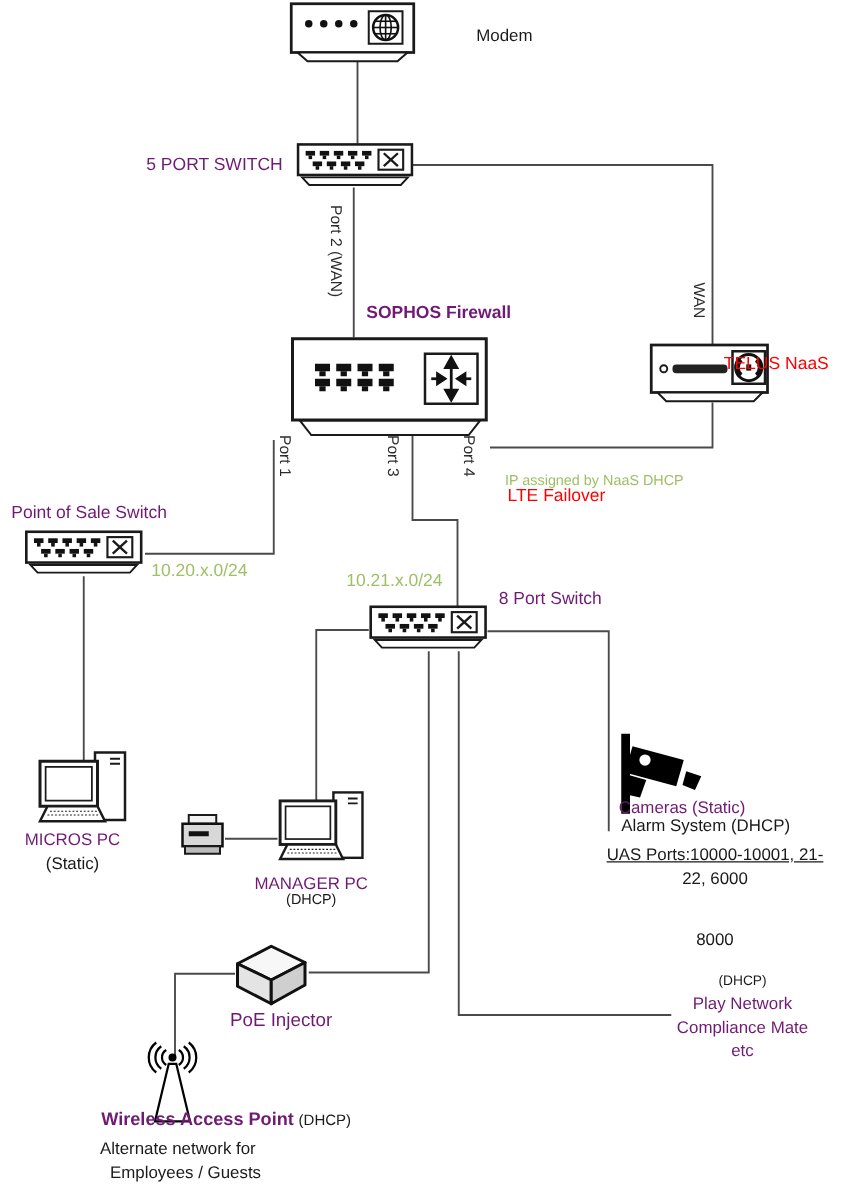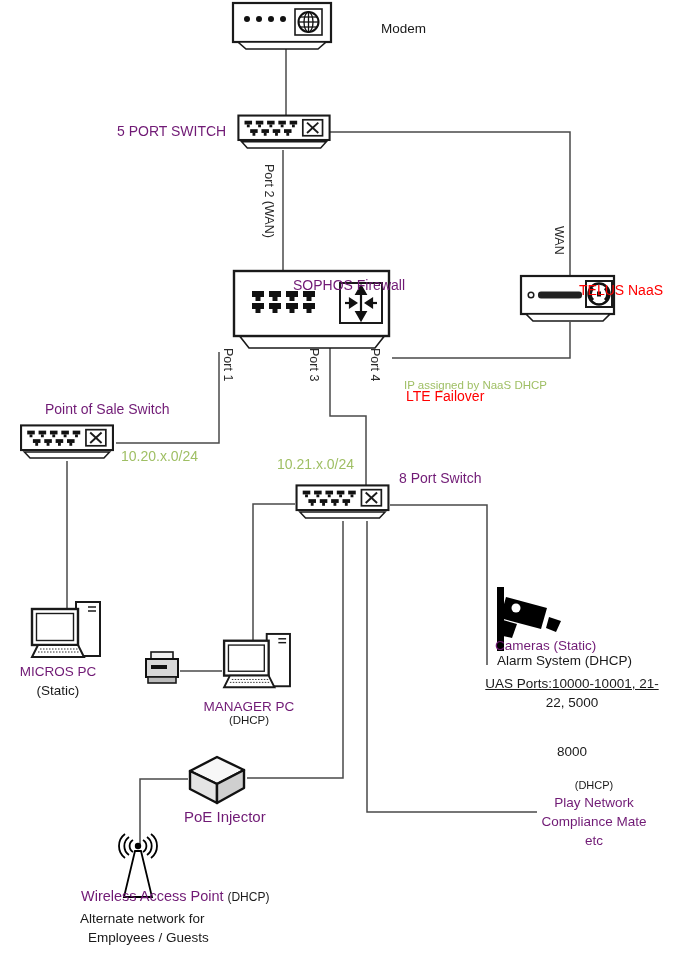--- a/index.html
+++ b/index.html
@@ -3,31 +3,31 @@
 <meta charset="utf-8">
 <style>
   html,body{margin:0;padding:0;background:#fff;}
   body{font-family:"Liberation Sans", sans-serif;}
   #canvas{position:relative;width:667px;height:957px;background:#ffffff;overflow:hidden;}
   #wires{position:absolute;left:0;top:0;width:677px;height:957px;}
   .lbl{position:absolute;white-space:nowrap;font-size:13.5px;color:#1a1a1a;line-height:1.15;}
   .blue{color:#701a75;}
   .red{color:#ff0000;margin-top:23px;}
   .green{color:#9fbf64;}
-  .bold{font-weight:normal;margin-top:36px;}
+  .bold{font-weight:bold;}
   .ctr{text-align:center;white-space:normal;}
   .vlabel{position:absolute;white-space:nowrap;transform-origin:0 0;transform:rotate(90deg);font-size:12.5px;color:#2b2b2b;}
   
   #modem-label{left:381px;top:21px;}
   #fps-label{left:117px;top:123px;font-size:14px;}
   #sophos-label{left:293px;top:241px;font-size:14px;}
   #telus-label{left:579px;top:259px;font-size:14px;}
   #lte-label{left:406px;top:365px;font-size:14px;}
   #lte-sub{left:404px;top:379px;font-size:11.5px;}
-  #pos-label{left:9px;top:401px;font-size:14px;margin-left:36px;}
+  #pos-label{left:9px;top:401px;font-size:14px;}
   #net1020{left:121px;top:448px;font-size:14px;}
   #net1021{left:277px;top:456px;font-size:14px;}
   #eps-label{left:399px;top:470px;font-size:14px;}
   #micros-label{left:8px;top:632px;width:100px;margin-top:32px;}
   #micros-sub{left:8px;top:683px;width:100px;}
   #manager-label{left:189px;top:699px;width:120px;}
   #manager-sub{left:189px;top:714px;width:120px;font-size:11.5px;}
   #cameras-label{left:495px;top:638px;}
   #alarm-label{left:497px;top:653px;}
   #uas1{left:482px;top:676px;width:180px;text-decoration:underline;}
@@ -234,21 +234,21 @@
   <div class="lbl green" id="net1020">10.20.x.0/24</div>
   <div class="lbl green" id="net1021">10.21.x.0/24</div>
   <div class="lbl blue" id="eps-label">8 Port Switch</div>
   <div class="lbl blue ctr" id="micros-label">MICROS PC</div>
   <div class="lbl ctr" id="micros-sub">(Static)</div>
   <div class="lbl blue ctr" id="manager-label">MANAGER PC</div>
   <div class="lbl ctr" id="manager-sub">(DHCP)</div>
   <div class="lbl blue" id="cameras-label">Cameras (Static)</div>
   <div class="lbl" id="alarm-label">Alarm System (DHCP)</div>
   <div class="lbl ctr" id="uas1">UAS Ports:10000-10001, 21-</div>
-  <div class="lbl ctr" id="uas2">22, 5000</div>
+  <div class="lbl ctr" id="uas2">22, 6000</div>
   <div class="lbl ctr" id="liberty2">8000</div>
   <div class="lbl ctr" id="play-dhcp">(DHCP)</div>
   <div class="lbl blue ctr" id="play1">Play Network</div>
   <div class="lbl blue ctr" id="play2">Compliance Mate</div>
   <div class="lbl blue ctr" id="play3">etc</div>
   <div class="lbl blue" id="poe-label">PoE Injector</div>
   <div class="lbl" id="wap-line">
     <span class="blue bold" id="wap-name">Wireless Access Point</span>
     <span id="wap-note">(DHCP)</span>
   </div>

